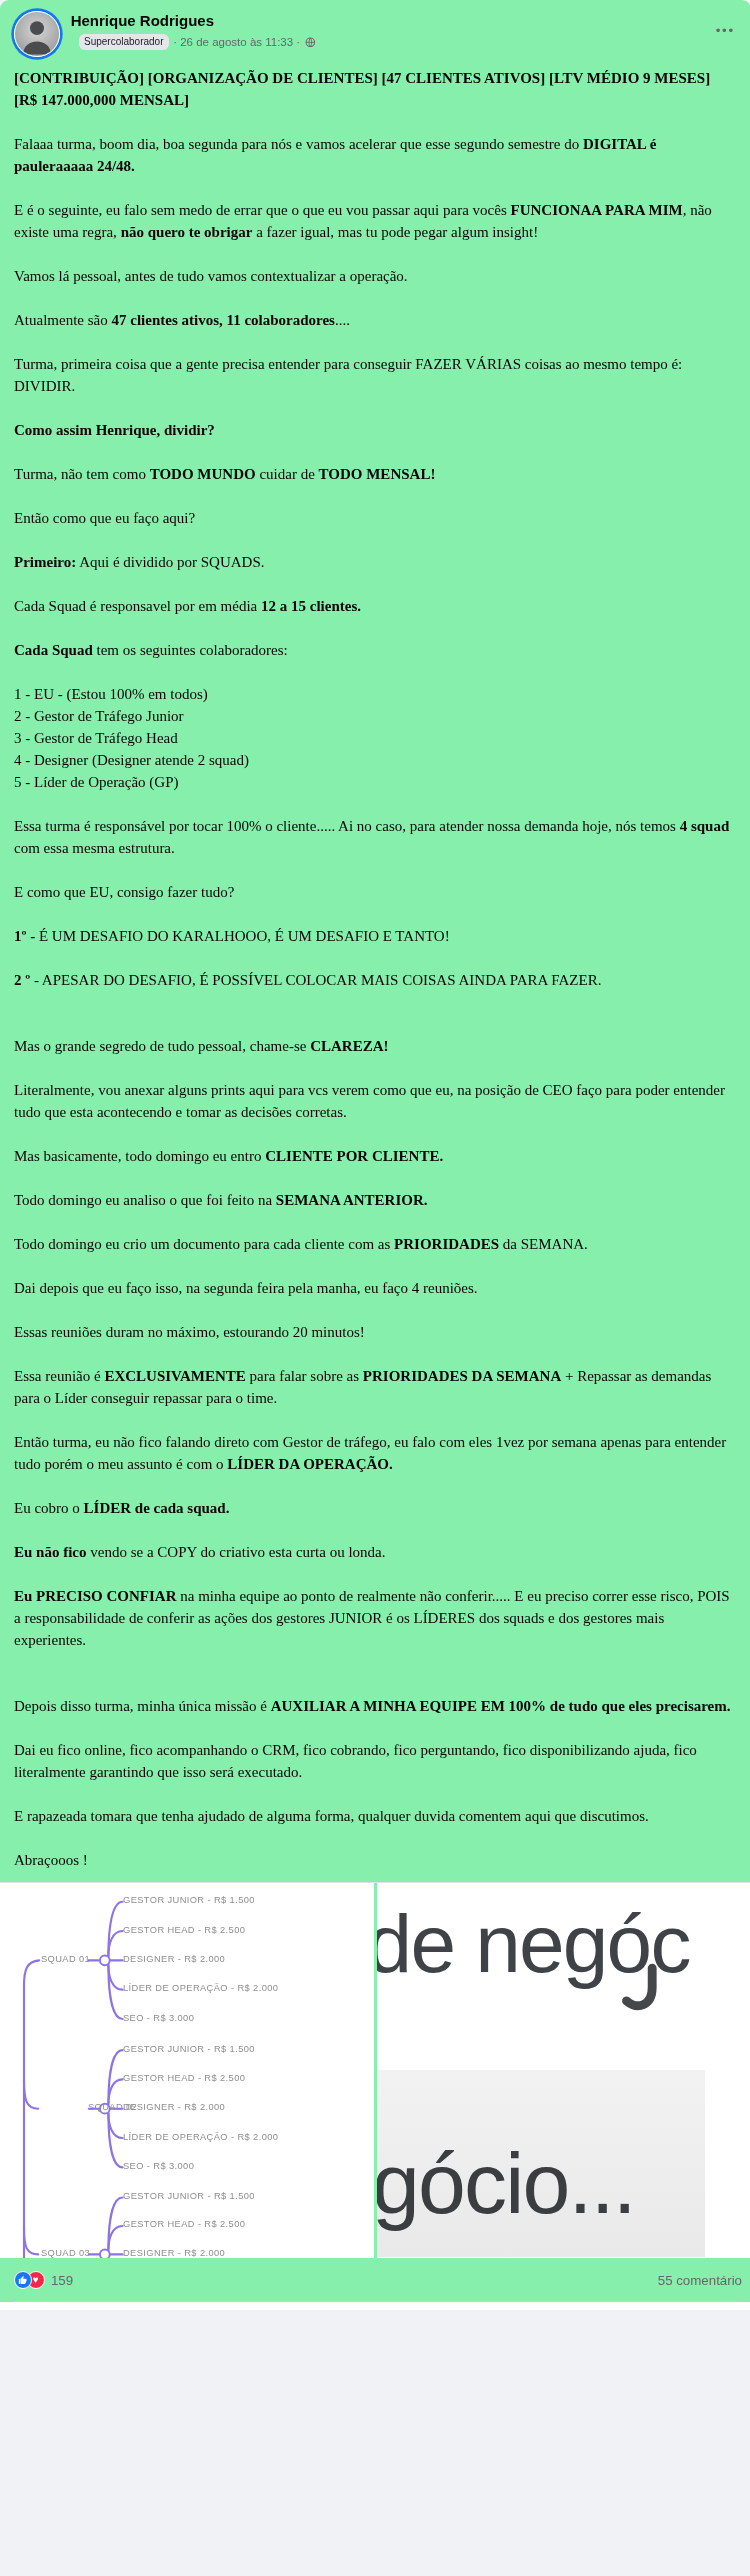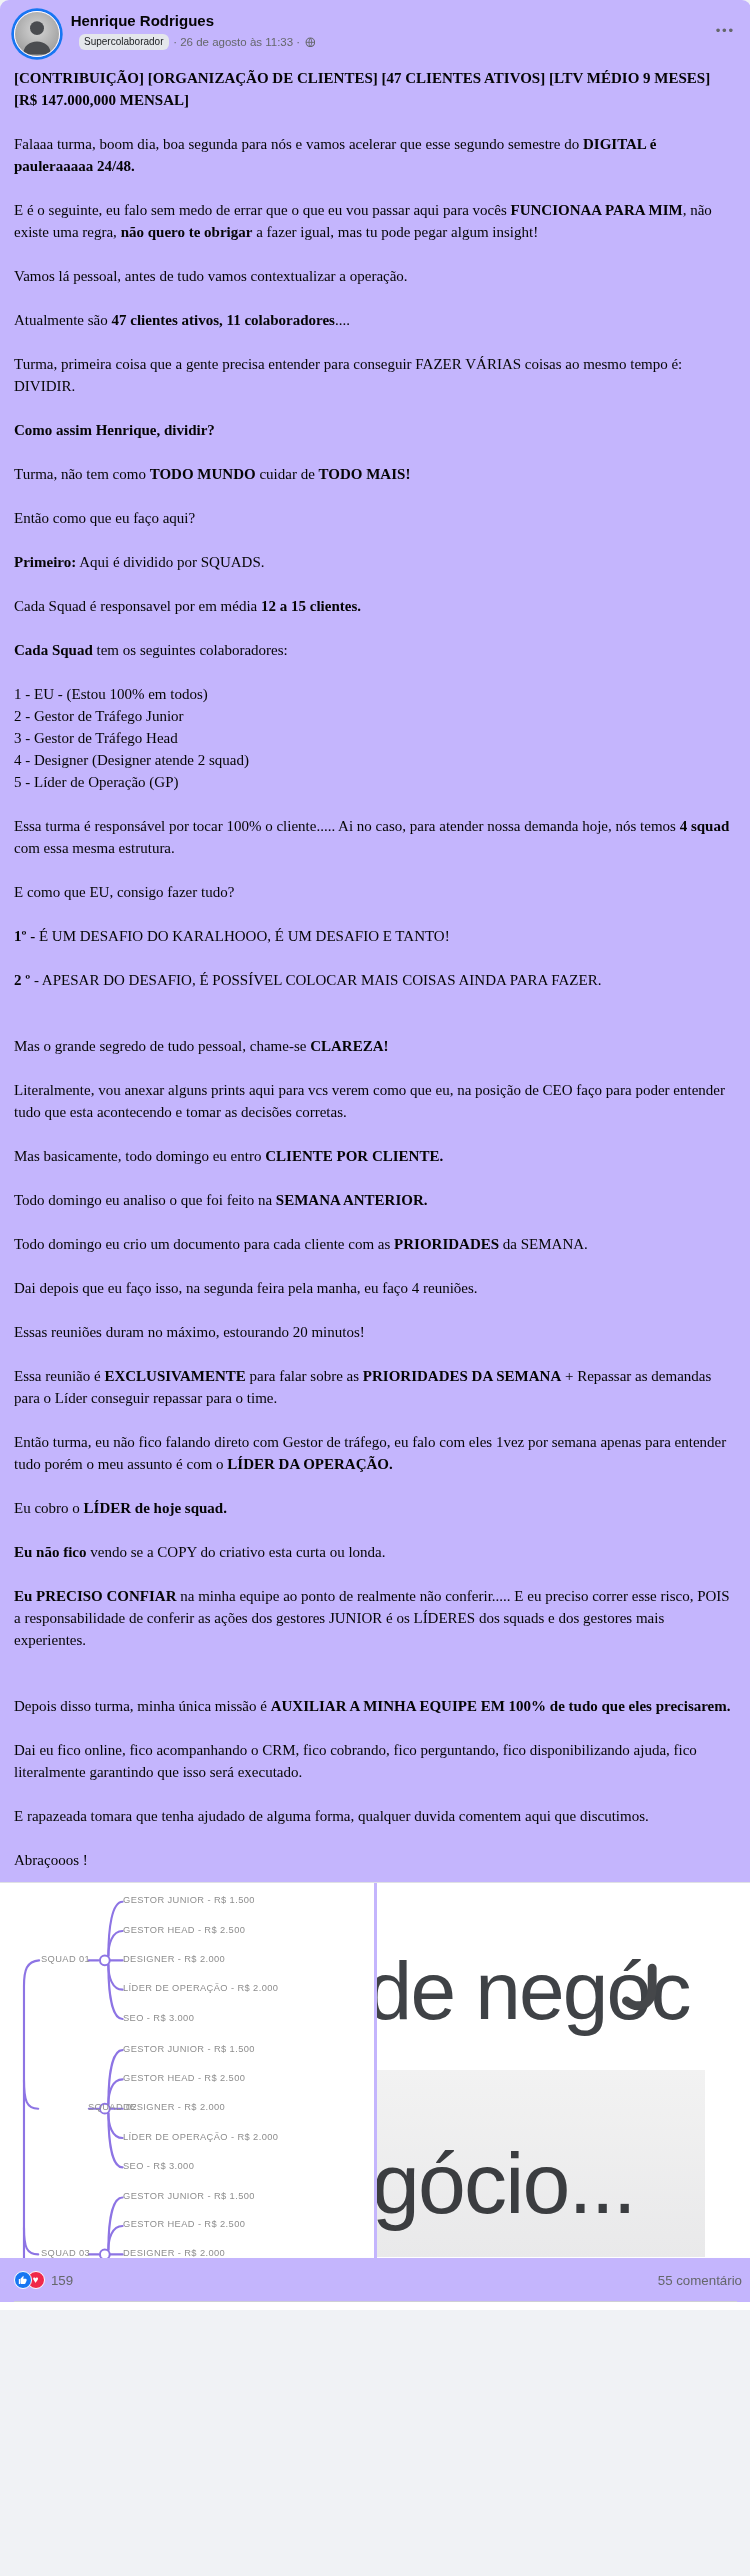--- a/index.html
+++ b/index.html
@@ -1,17 +1,17 @@
 <!DOCTYPE html>
 <html style="font-size:14px"><head>
 <meta charset="utf-8">
 <style>
   html,body{margin:0;padding:0;}
   body{width:751px;background:#f0f2f5;font-family:"Liberation Sans","DejaVu Sans",sans-serif;}
-  .card{width:751px;background:#c4b5fd;border-radius:9px 9px 0 0;overflow:hidden;color:#050505;}
+  .card{width:751px;background:#86efac;border-radius:9px 9px 0 0;overflow:hidden;color:#050505;}
 
   
   .header{display:flex;align-items:flex-start;padding:10.7px 14px 3.6px 14px;position:relative;}
   .avatar{width:44px;height:44px;border-radius:50%;border:1.8px solid #fff;box-shadow:0 0 0 2.7px #1876f2;
           background:radial-gradient(circle at 50% 40%,#d6d6d6,#8e8e8e);overflow:hidden;flex:0 0 auto;cursor:pointer;}
   .avatar svg{display:block;margin:5.3px auto 0;}
   .hmeta{margin-left:10.7px;padding-top:1.8px;}
   .author{font-size:15px;font-weight:700;line-height:18.6px;color:#050505;cursor:pointer;}
   .subline{display:flex;align-items:center;gap:4.4px;margin-top:2.7px;font-size:11.5px;color:#65676b;}
   .badge{background:#e4e6eb;color:#1c1e21;border-radius:6px;padding:0.9px 5.3px 1.8px;font-size:10px;line-height:14px;margin-left:8px;}
@@ -32,21 +32,21 @@
   .att-left{width:374px;height:375px;margin-right:3.6px;cursor:pointer;}
   .att-right{width:374px;height:375px;cursor:pointer;}
   .tree{position:absolute;inset:0;}
   .tree svg{position:absolute;left:0;top:0;}
   .tree svg path{stroke:#8d74e4;stroke-width:2.4;fill:none;stroke-linecap:round;}
   .tree svg circle{fill:#fff;stroke:#8d74e4;stroke-width:2.2;}
   .sq-label{position:absolute;left:41px;font-size:9.3px;letter-spacing:0.4px;color:#8d8d8d;white-space:nowrap;}
   .sq-member{position:absolute;left:123px;font-size:9.3px;letter-spacing:0.4px;color:#8d8d8d;white-space:nowrap;}
 
   .zoom-top{position:absolute;left:0;top:0;width:374px;height:187px;background:#fff;}
-  .zoom-top .big{position:absolute;left:-10.7px;top:14px;font-size:82px;letter-spacing:-1.8px;color:#3f4246;white-space:nowrap;margin-top:47px;}
+  .zoom-top .big{position:absolute;left:-10.7px;top:14px;font-size:82px;letter-spacing:-1.8px;color:#3f4246;white-space:nowrap;}
   .zoom-top svg{position:absolute;left:0;top:0;}
   .zoom-bottom{position:absolute;left:0;top:187px;width:328px;height:187px;background:linear-gradient(#f2f2f2,#e9e9ea);}
   .zoom-bottom .big{position:absolute;left:-5.3px;top:64px;font-size:86px;letter-spacing:-1.8px;color:#3b3d40;white-space:nowrap;}
 
   
   .reactions{display:flex;justify-content:space-between;align-items:center;padding:13.3px 9px 11.5px 14px;}
   .rx-group{display:flex;align-items:center;}
   .rx{width:16px;height:16px;border-radius:50%;display:inline-flex;align-items:center;justify-content:center;
       border:1.8px solid #fff;box-sizing:content-box;cursor:pointer;}
   .rx.like{background:#1876f2;z-index:2;}
@@ -85,40 +85,40 @@
   </div>
 
   <div class="post-text">
       <p><strong>[CONTRIBUIÇÃO] [ORGANIZAÇÃO DE CLIENTES] [47 CLIENTES ATIVOS] [LTV MÉDIO 9 MESES] [R$ 147.000,000 MENSAL]</strong></p>
       <p><span>Falaaa turma, boom dia, boa segunda para nós e vamos acelerar que esse segundo semestre do </span><strong>DIGITAL é pauleraaaaa 24/48.</strong></p>
       <p><span>E é o seguinte, eu falo sem medo de errar que o que eu vou passar aqui para vocês </span><strong>FUNCIONAA PARA MIM</strong><span>, não existe uma regra, </span><strong>não quero te obrigar</strong><span> a fazer igual, mas tu pode pegar algum insight!</span></p>
       <p><span>Vamos lá pessoal, antes de tudo vamos contextualizar a operação.</span></p>
       <p><span>Atualmente são </span><strong>47 clientes ativos, 11 colaboradores</strong><span>....</span></p>
       <p><span>Turma, primeira coisa que a gente precisa entender para conseguir FAZER VÁRIAS coisas ao mesmo tempo é: DIVIDIR.</span></p>
       <p><strong>Como assim Henrique, dividir?</strong></p>
-      <p><span>Turma, não tem como </span><strong>TODO MUNDO</strong><span> cuidar de </span><strong>TODO MAIS!</strong></p>
+      <p><span>Turma, não tem como </span><strong>TODO MUNDO</strong><span> cuidar de </span><strong>TODO MENSAL!</strong></p>
       <p><span>Então como que eu faço aqui?</span></p>
       <p><strong>Primeiro:</strong><span> Aqui é dividido por SQUADS.</span></p>
       <p><span>Cada Squad é responsavel por em média </span><strong>12 a 15 clientes.</strong></p>
       <p><strong>Cada Squad</strong><span> tem os seguintes colaboradores:</span></p>
       <p><span>1 - EU - (Estou 100% em todos)</span><br><span>2 - Gestor de Tráfego Junior</span><br><span>3 - Gestor de Tráfego Head</span><br><span>4 - Designer (Designer atende 2 squad)</span><br><span>5 - Líder de Operação (GP)</span></p>
       <p><span>Essa turma é responsável por tocar 100% o cliente..... Ai no caso, para atender nossa demanda hoje, nós temos </span><strong>4 squad</strong><span> com essa mesma estrutura.</span></p>
       <p><span>E como que EU, consigo fazer tudo?</span></p>
       <p><strong>1º -</strong><span> É UM DESAFIO DO KARALHOOO, É UM DESAFIO E TANTO!</span></p>
       <p><strong>2 º</strong><span> - APESAR DO DESAFIO, É POSSÍVEL COLOCAR MAIS COISAS AINDA PARA FAZER.</span></p>
       <p class="gap"><span>Mas o grande segredo de tudo pessoal, chame-se </span><strong>CLAREZA!</strong></p>
       <p><span>Literalmente, vou anexar alguns prints aqui para vcs verem como que eu, na posição de CEO faço para poder entender tudo que esta acontecendo e tomar as decisões corretas.</span></p>
       <p><span>Mas basicamente, todo domingo eu entro </span><strong>CLIENTE POR CLIENTE.</strong></p>
       <p><span>Todo domingo eu analiso o que foi feito na </span><strong>SEMANA ANTERIOR.</strong></p>
       <p><span>Todo domingo eu crio um documento para cada cliente com as </span><strong>PRIORIDADES</strong><span> da SEMANA.</span></p>
       <p><span>Dai depois que eu faço isso, na segunda feira pela manha, eu faço 4 reuniões.</span></p>
       <p><span>Essas reuniões duram no máximo, estourando 20 minutos!</span></p>
       <p><span>Essa reunião é </span><strong>EXCLUSIVAMENTE</strong><span> para falar sobre as </span><strong>PRIORIDADES DA SEMANA</strong><span> + Repassar as demandas para o Líder conseguir repassar para o time.</span></p>
       <p><span>Então turma, eu não fico falando direto com Gestor de tráfego, eu falo com eles 1vez por semana apenas para entender tudo porém o meu assunto é com o </span><strong>LÍDER DA OPERAÇÃO.</strong></p>
-      <p><span>Eu cobro o </span><strong>LÍDER de hoje squad.</strong></p>
+      <p><span>Eu cobro o </span><strong>LÍDER de cada squad.</strong></p>
       <p><strong>Eu não fico</strong><span> vendo se a COPY do criativo esta curta ou londa.</span></p>
       <p><strong>Eu PRECISO CONFIAR</strong><span> na minha equipe ao ponto de realmente não conferir..... E eu preciso correr esse risco, POIS a responsabilidade de conferir as ações dos gestores JUNIOR é os LÍDERES dos squads e dos gestores mais experientes.</span></p>
       <p class="gap"><span>Depois disso turma, minha única missão é </span><strong>AUXILIAR A MINHA EQUIPE EM 100% de tudo que eles precisarem.</strong></p>
       <p><span>Dai eu fico online, fico acompanhando o CRM, fico cobrando, fico perguntando, fico disponibilizando ajuda, fico literalmente garantindo que isso será executado.</span></p>
       <p><span>E rapazeada tomara que tenha ajudado de alguma forma, qualquer duvida comentem aqui que discutimos.</span></p>
       <p><span>Abraçooos !</span></p>
     </div>
 
   <div class="attachments">
     <div class="att att-left">

